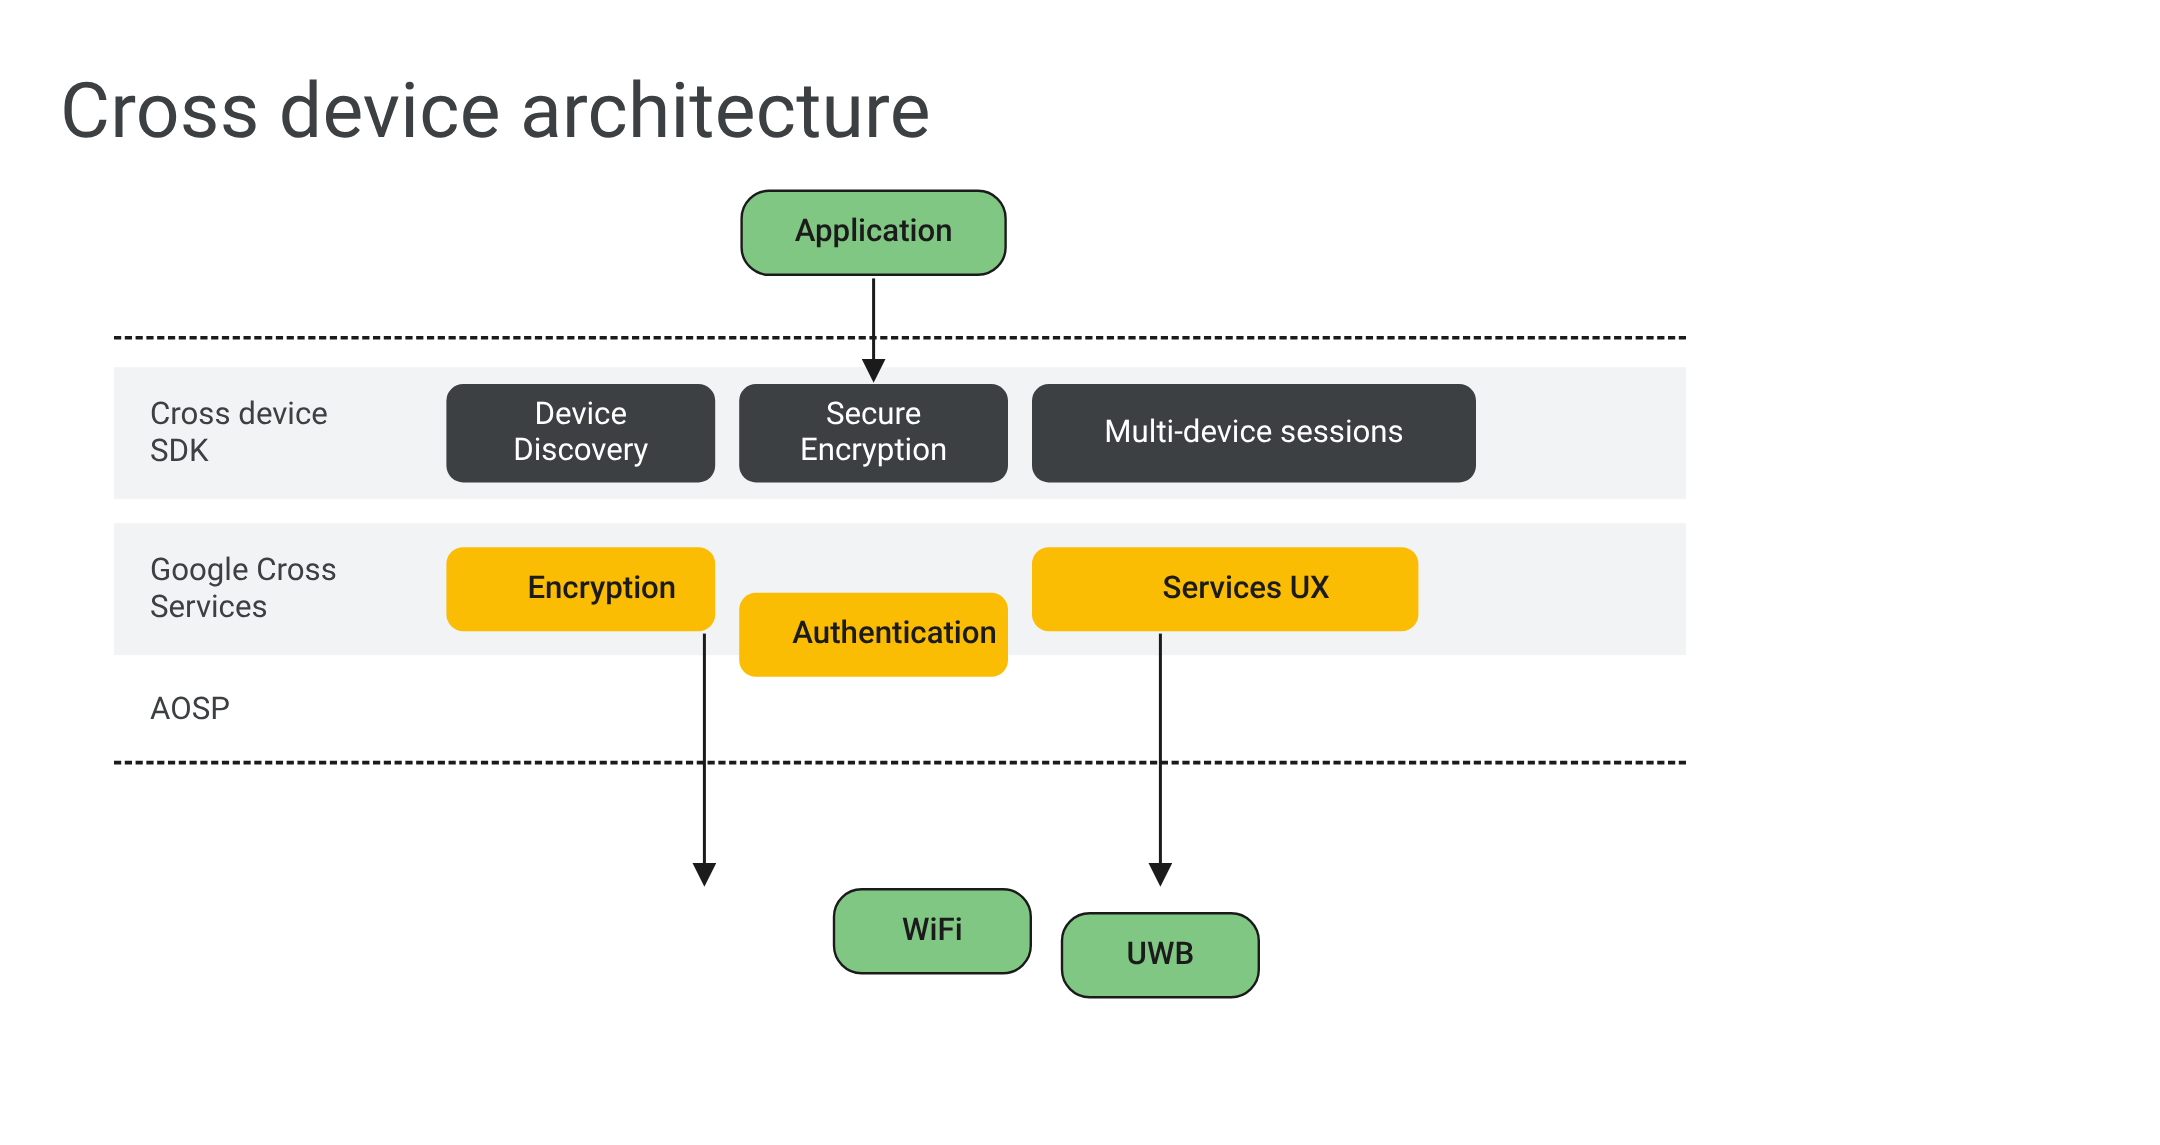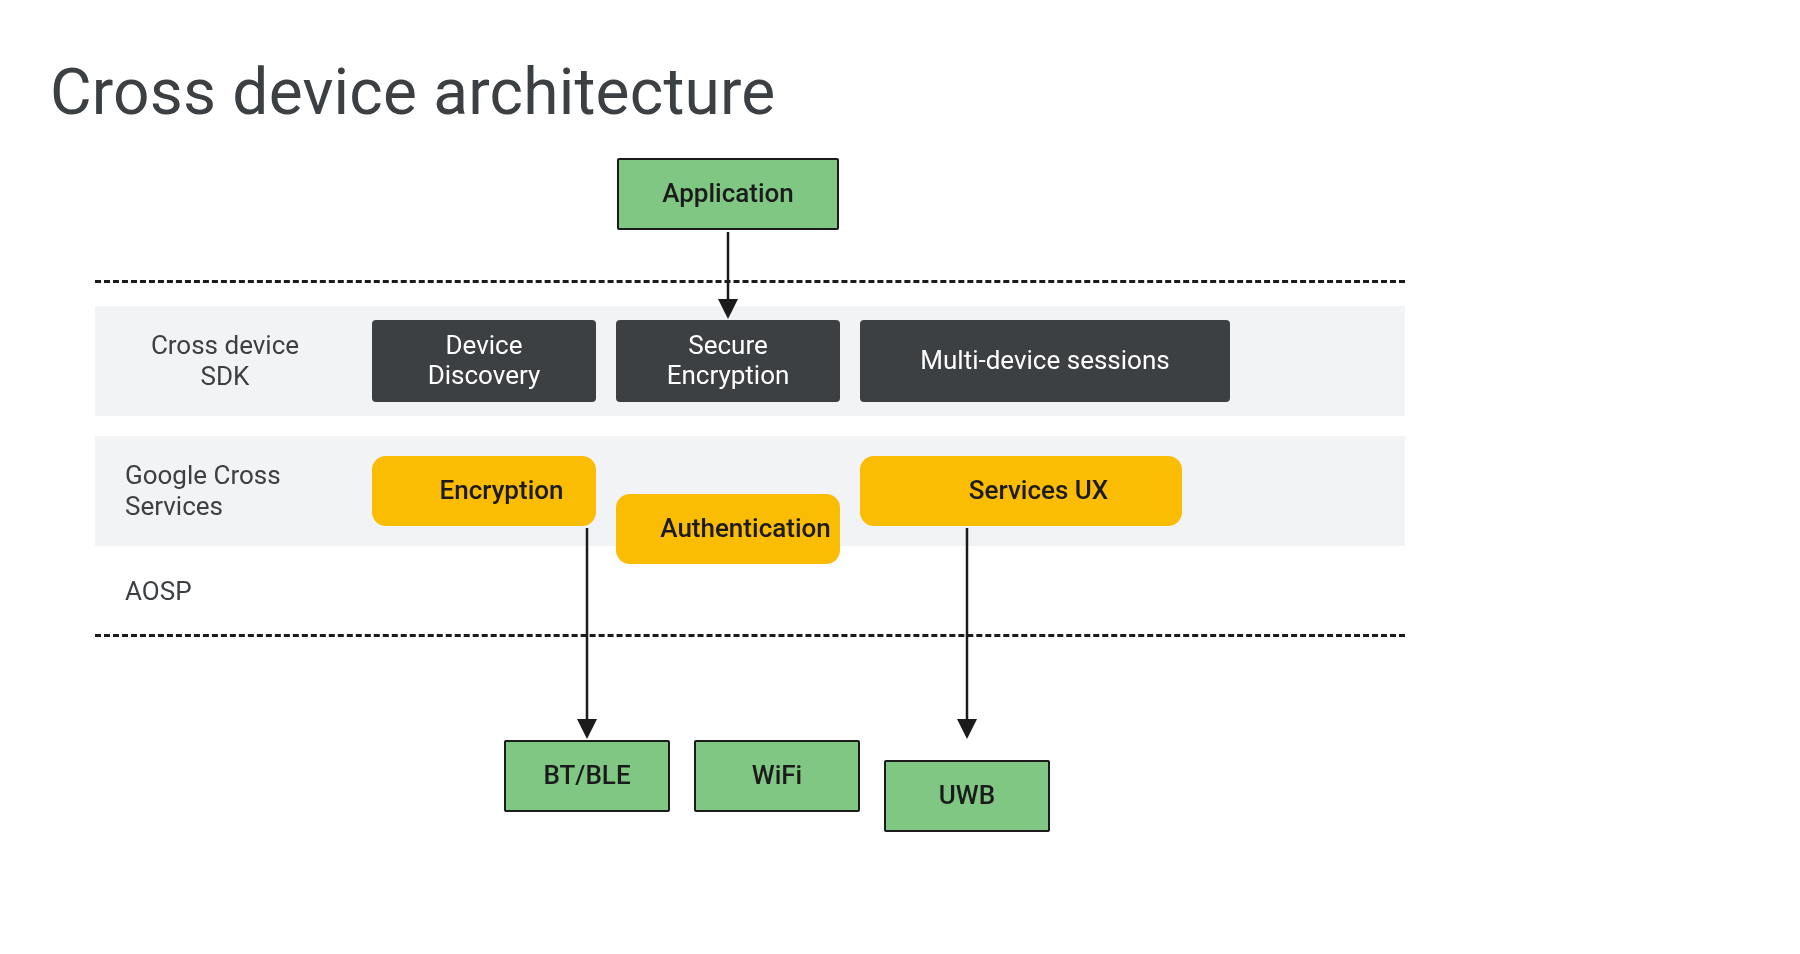--- a/index.html
+++ b/index.html
@@ -31,27 +31,27 @@
     align-items: center;
     justify-content: center;
     text-align: center;
     font-size: 26px;
     line-height: 1.15;
     padding: 6px 10px;
   }
   .node-green {
     background: #81c784;
     border: 2.5px solid #1b1b1b;
-    border-radius: 2px;
+    border-radius: 24px;
     color: #1b1b1b;
     font-weight: 500;
   }
   .node-dark {
     background: #3c4043;
-    border-radius: 4px;
+    border-radius: 14px;
     color: #ffffff;
     font-weight: 400;
   }
   .node-amber {
     background: #fbbc04;
     border-radius: 14px;
     color: #1b1b1b;
     font-weight: 500;
     padding-left: 45px;
   }
@@ -78,21 +78,21 @@
 
 <div class="canvas">
 
   <div class="title">Cross device architecture</div>
 
   <div class="dashed-line" style="left:95px; width:1310px; top:280px;"></div>
 
   <div class="band" style="top:306px; height:110px;"></div>
   <div class="band" style="top:436px; height:110px;"></div>
 
-  <div class="band-label" style="left:125px; top:330px; width:200px;text-align:center;">
+  <div class="band-label" style="left:125px; top:330px; width:200px;">
     <span>Cross device SDK</span>
   </div>
   <div class="band-label" style="left:125px; top:460px; width:200px;">
     <span>Google Cross Services</span>
   </div>
   <div class="band-label" style="left:125px; top:576px; width:200px;">
     <span>AOSP</span>
   </div>
 
   <div class="dashed-line" style="left:95px; width:1310px; top:634px;"></div>
@@ -114,23 +114,20 @@
   <div class="node node-amber" style="left:372px; top:456px; width:224px; height:70px;">
     <span>Encryption</span>
   </div>
   <div class="node node-amber" style="left:616px; top:456px; width:224px; height:70px;margin-top:38px;">
     <span>Authentication</span>
   </div>
   <div class="node node-amber" style="left:860px; top:456px; width:322px; height:70px;">
     <span>Services UX</span>
   </div>
 
-  <div class="node node-green" style="left:504px; top:740px; width:166px; height:72px;">
-    <span>BT/BLE</span>
-  </div>
   <div class="node node-green" style="left:694px; top:740px; width:166px; height:72px;">
     <span>WiFi</span>
   </div>
   <div class="node node-green" style="left:884px; top:760px; width:166px; height:72px;align-items:center;">
     <span>UWB</span>
   </div>
 
   <svg width="1800" height="954" style="position:absolute; left:0; top:0; pointer-events:none;">
     <defs>
       <marker id="arrowhead" markerWidth="8" markerHeight="8" refX="6" refY="4" orient="auto" markerUnits="strokeWidth">

